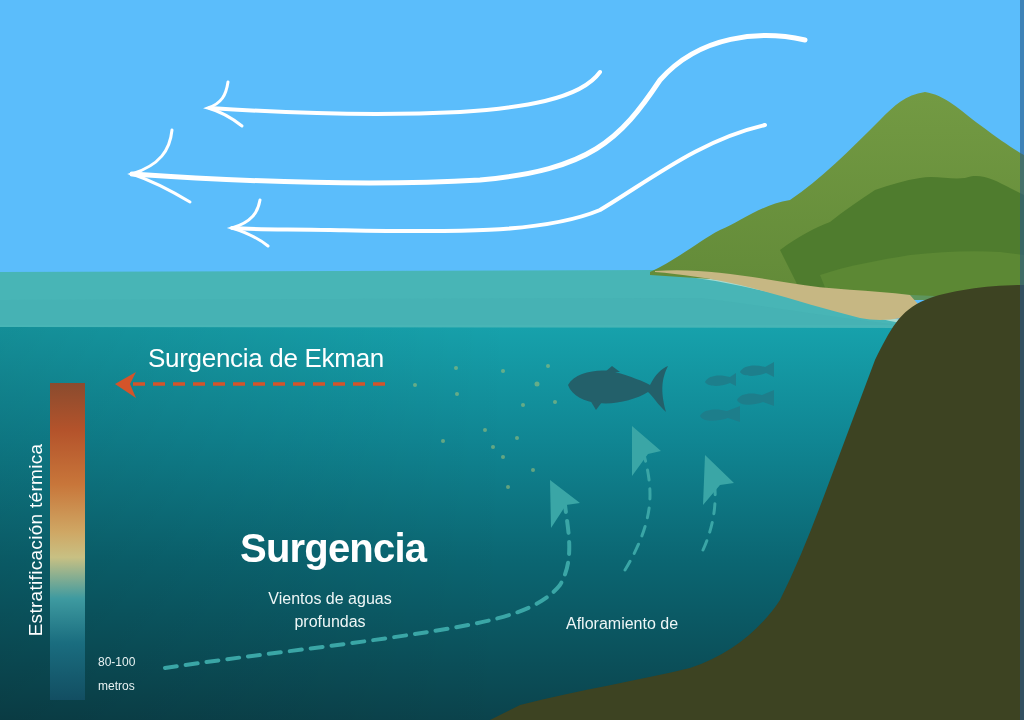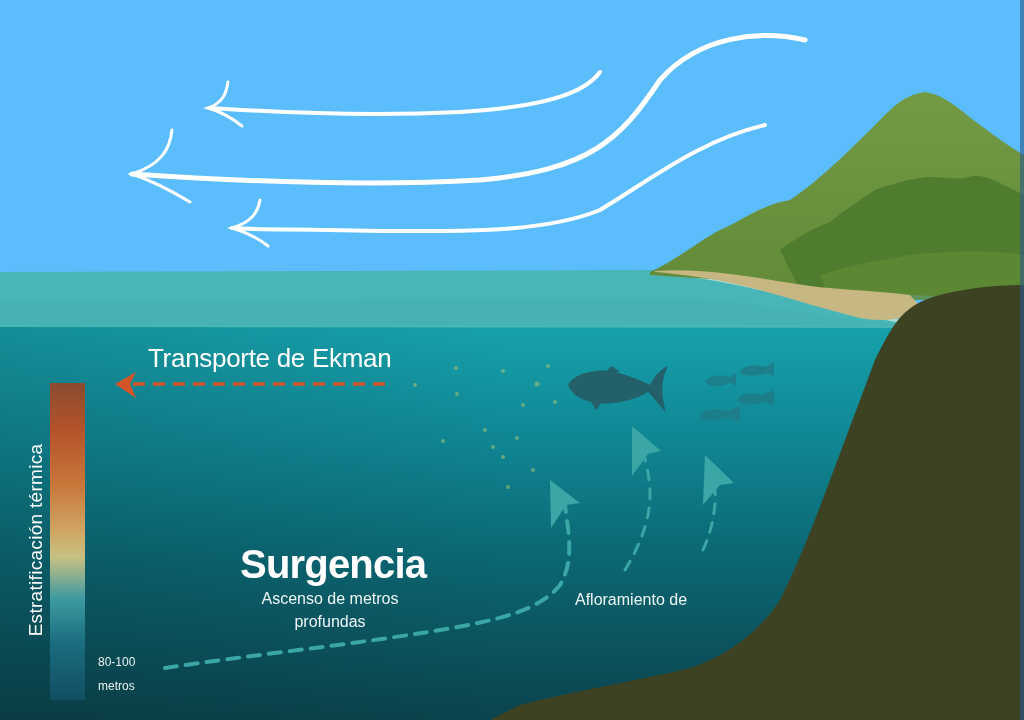--- a/index.html
+++ b/index.html
@@ -3,23 +3,23 @@
 <meta charset="utf-8">
 <style>
   html, body { margin: 0; padding: 0; }
   body { width: 1024px; height: 720px; overflow: hidden; background: #5bbdfb; }
   .scene { position: relative; width: 1024px; height: 720px; overflow: hidden; }
   .scene svg.art { position: absolute; left: 0; top: 0; width: 1024px; height: 720px; }
   .label { position: absolute; color: #ffffff; font-family: "Liberation Sans", sans-serif; white-space: nowrap; }
   .lbl-winds { left: 365px; top: 133px; font-size: 27px; letter-spacing: -0.5px; color: #f4fbff; }
   .lbl-ekman { left: 148px; top: 343px; font-size: 26px; letter-spacing: -0.3px; }
   .lbl-fito { left: 426px; top: 402px; font-size: 25px; letter-spacing: -0.3px; }
-  .lbl-surg { left: 240px; top: 526px; font-size: 40px; font-weight: bold; letter-spacing: -0.8px; margin-top: 16px; }
+  .lbl-surg { left: 240px; top: 526px; font-size: 40px; font-weight: bold; letter-spacing: -0.8px; }
   .lbl-asc { left: 240px; top: 587px; width: 180px; text-align: center; font-size: 16px; line-height: 23px; color: #eef6f6; }
-  .lbl-aflo { left: 566px; top: 588px; width: 130px; text-align: center; font-size: 16px; line-height: 23px; color: #eef6f6; }
+  .lbl-aflo { left: 566px; top: 612px; width: 130px; text-align: left; font-size: 16px; line-height: 23px; color: #eef6f6; }
   .lbl-strat { left: 36px; top: 540px; transform: translate(-50%, -50%) rotate(-90deg); font-size: 19px; color: #ffffff; letter-spacing: 0.3px; }
   .lbl-depth { left: 98px; top: 650px; font-size: 12px; line-height: 24px; color: #e8f2f2; }
   .strat-bar { position: absolute; left: 50px; top: 383px; width: 35px; height: 317px;
     background: linear-gradient(to bottom, #8a4b2e 0%, #b4532b 15%, #c8763a 32%, #cfa764 47%, #c8c083 55%, #3e9aa0 68%, #1a6d7f 82%, #124e62 100%); }
 </style>
 </head>
 <body>
 
 <div class="scene">
   <svg class="art" viewBox="0 0 1024 720" xmlns="http://www.w3.org/2000/svg">
@@ -115,24 +115,24 @@
     </g>
     <g fill="#3aa6a6">
       <path d="M550,480 L580,503 L566,505 L551,528 Z"></path>
       <path d="M632,426 L661,451 L648,454 L632,476 Z"></path>
       <path d="M705,455 L734,483 L720,485 L703,505 Z"></path>
     </g>
   </svg>
 
   <div class="strat-bar"></div>
 
-  <div class="label lbl-ekman">Transporte de Ekman</div>
+  <div class="label lbl-ekman">Surgencia de Ekman</div>
   <div class="label lbl-surg">Surgencia</div>
   <div class="label lbl-asc">
-    <div>Ascenso de metros</div>
+    <div>Vientos de aguas</div>
     <div>profundas</div>
   </div>
   <div class="label lbl-aflo">
     <div>Afloramiento de</div>
   </div>
   <div class="label lbl-strat">Estratificación térmica</div>
   <div class="label lbl-depth">
     <div>80-100</div>
     <div>metros</div>
   </div>

